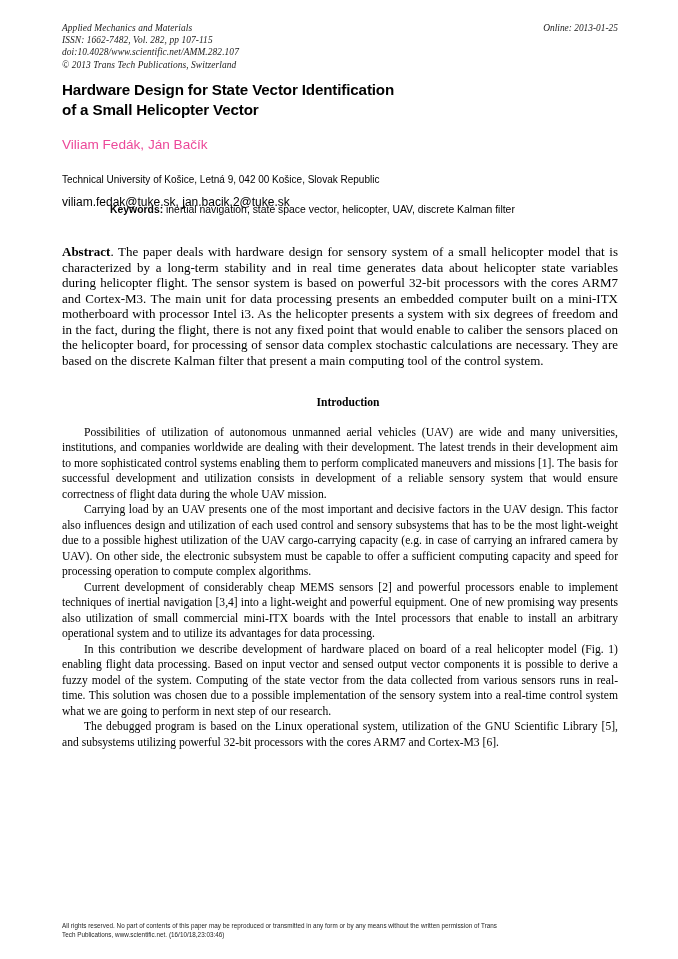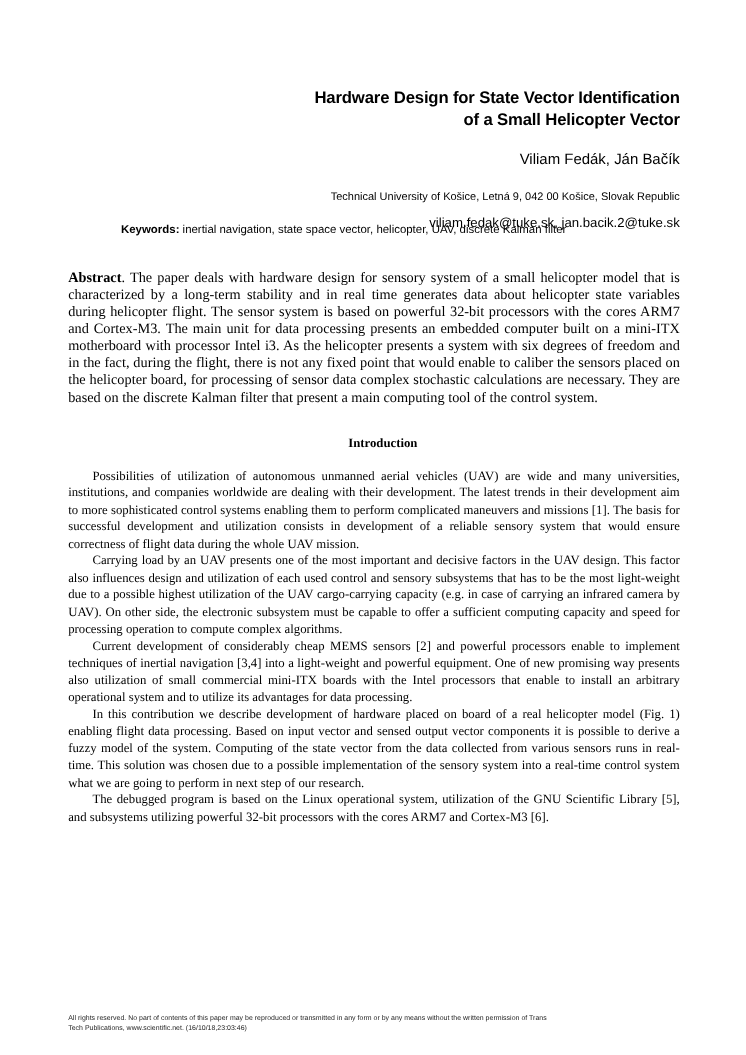--- a/index.html
+++ b/index.html
@@ -57,37 +57,37 @@
     color: #1a1a1a;
     white-space: nowrap;
   }
 
   
   .title-block {
     position: absolute;
     top: 80px;
     left: 62px;
     width: 556px;
-    text-align: right;
+    text-align: left;
   }
   .paper-title {
     font-family: "Liberation Sans", "DejaVu Sans", sans-serif;
     font-weight: bold;
     font-size: 15.2px;
     line-height: 20px;
     margin: 0;
     color: #000;
     letter-spacing: -0.01em;
   }
   .paper-authors {
     font-family: "Liberation Sans", "DejaVu Sans", sans-serif;
     font-size: 13.6px;
     line-height: 18px;
     margin: 16px 0 0 0;
-    color: #000000;
+    color: #ec4899;
   }
   .paper-affiliation {
     font-family: "Liberation Sans", "DejaVu Sans", sans-serif;
     font-size: 10px;
     line-height: 15px;
     margin: 18px 0 0 0;
     color: #000;
   }
   .paper-emails {
     font-family: "Liberation Sans", "DejaVu Sans", sans-serif;
@@ -173,20 +173,29 @@
     text-align: left;
     margin: 0;
     letter-spacing: 0.005em;
   }
 </style>
 </head>
 <body>
 
 <div class="page">
 
+  <div class="journal-header">
+    <div class="journal-left">
+      <div>Applied Mechanics and Materials</div>
+      <div>ISSN: 1662-7482, Vol. 282, pp 107-115</div>
+      <div>doi:10.4028/www.scientific.net/AMM.282.107</div>
+      <div>© 2013 Trans Tech Publications, Switzerland</div>
+    </div>
+    <div class="journal-right">Online: 2013-01-25</div>
+  </div>
 
   <div class="title-block">
     <h1 class="paper-title">
       <span>Hardware Design for State Vector Identification</span><br>
       <span>of a Small Helicopter Vector</span>
     </h1>
     <p class="paper-authors">Viliam Fedák, Ján Bačík</p>
     <p class="paper-affiliation">Technical University of Košice, Letná 9, 042 00 Košice, Slovak Republic</p>
     <p class="paper-emails">viliam.fedak@tuke.sk, jan.bacik.2@tuke.sk</p>
   </div>

